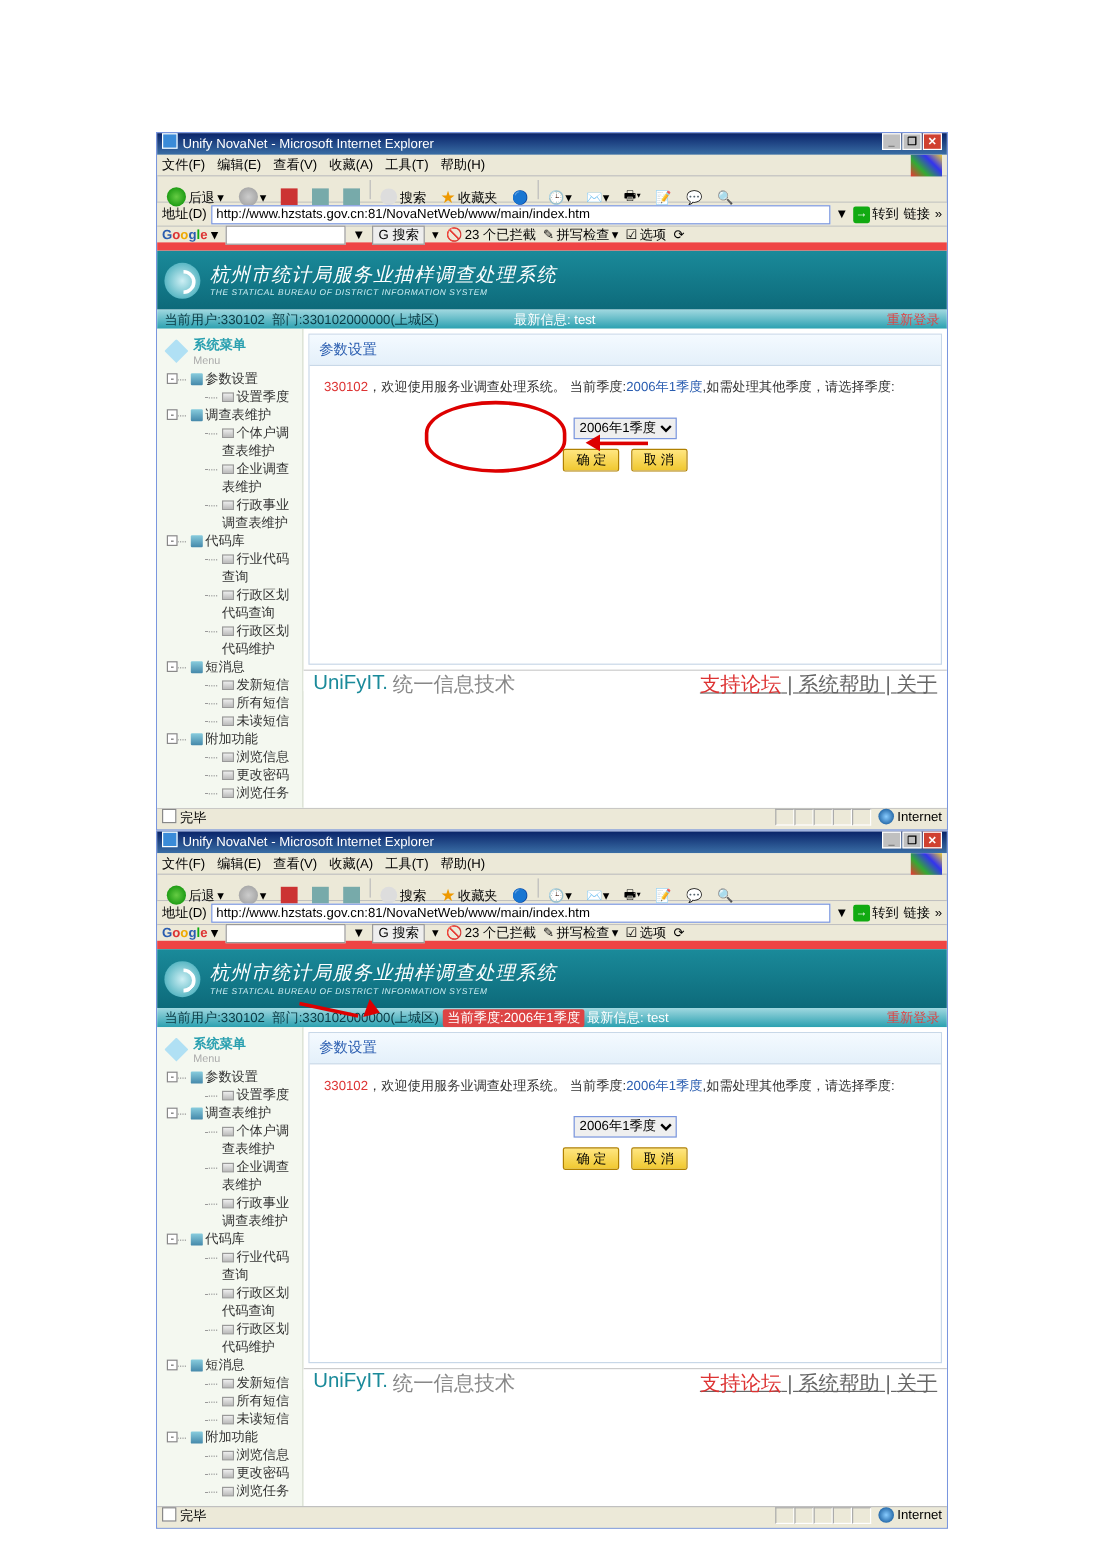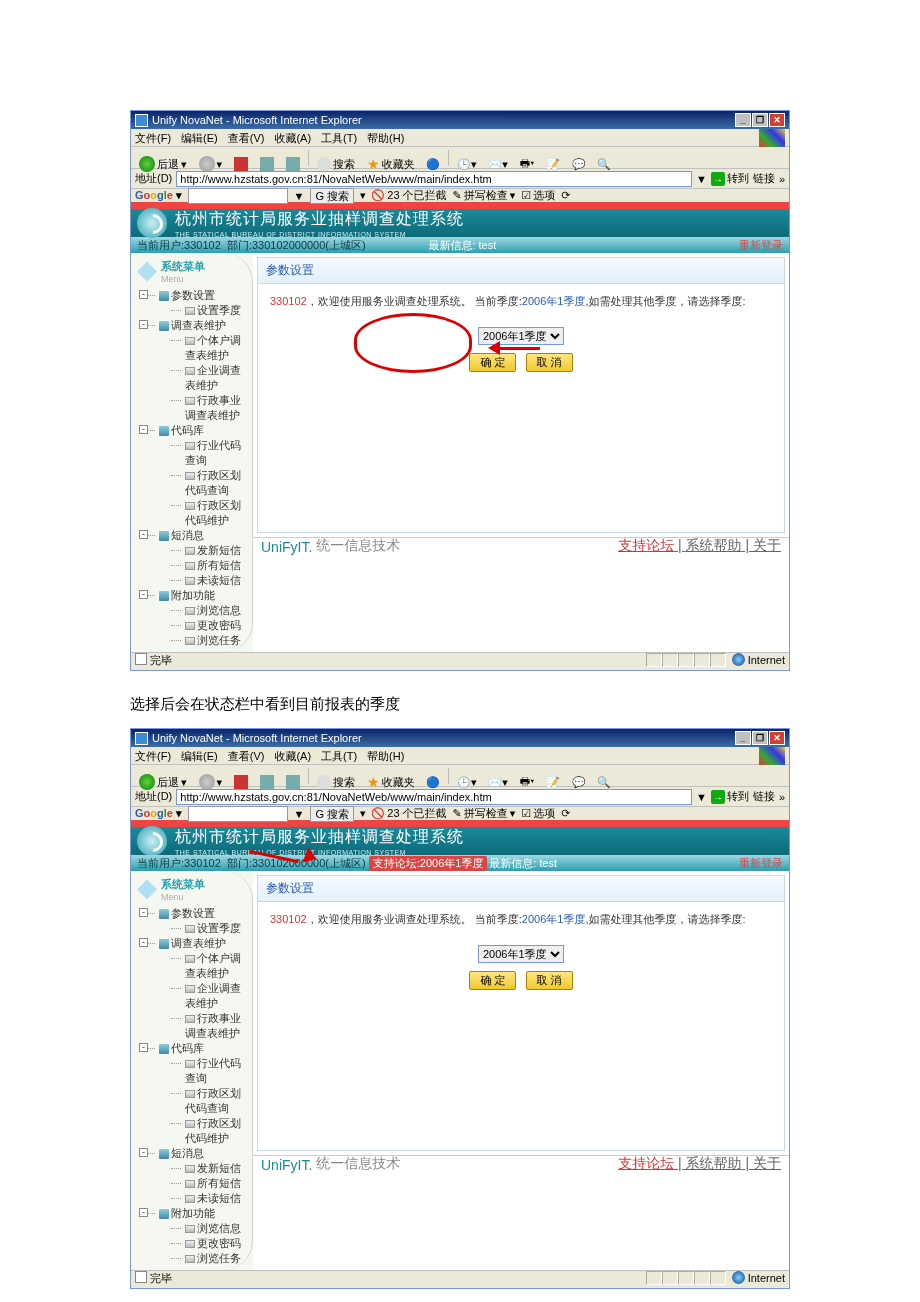--- a/index.html
+++ b/index.html
@@ -1,20 +1,20 @@
 <!DOCTYPE html>
 <html><head>
 <meta charset="utf-8">
 <style>
   * { box-sizing: border-box; margin: 0; padding: 0; }
   body { background: #fff; font-family: "SimSun", "宋体", serif; font-size: 12px; color: #000; }
   .page { width: 920px; margin: 0 auto; padding: 110px 130px 80px 130px; }
   .caption { font-size: 15px; margin: 24px 0 14px 0; font-family: "SimSun", serif; }
   .browser { border: 1px solid #7a96df; background: #ece9d8; font-size: 11px; font-family: Tahoma, Arial, sans-serif; position: relative; }
-  .titlebar { background: linear-gradient(#0a246a, #3a6ea5); color: #fff; height: 18px; line-height: 18px; padding: 0 4px; display: flex; align-items: center; }
+  .titlebar { background: linear-gradient(#0a246a, #3a6ea5); color: #fff; height: 18px; line-height: 18px; padding: 0 4px; display: flex; align-items: flex-start; }
   .titlebar .ie-icon { display: inline-block; width: 13px; height: 13px; background: #3a8bd8; border: 1px solid #fff; margin-right: 4px; }
   .titlebar .wbtns { margin-left: auto; display: flex; gap: 1px; }
   .wbtns span { display: inline-block; width: 16px; height: 14px; background: #c0c0c0; border: 1px solid #fff; text-align: center; line-height: 12px; color: #000; font-weight: bold; font-size: 9px; }
   .menubar { height: 18px; line-height: 18px; padding: 0 4px; background: #ece9d8; border-bottom: 1px solid #c0c0c0; display: flex; gap: 10px; }
   .menubar span { color: #000; }
   .winlogo { margin-left: auto; width: 26px; height: 18px; background: linear-gradient(45deg,#e33,#3a3,#33e,#ec3); }
   .toolbar { height: 22px; display: flex; align-items: center; gap: 4px; padding: 2px 4px; border-bottom: 1px solid #c0c0c0; }
   .tbtn { display: inline-flex; align-items: center; gap: 2px; height: 18px; padding: 0 4px; margin-top: 13px; }
   .icon-round { width: 16px; height: 16px; border-radius: 50%; }
   .i-back { background: radial-gradient(#6c4,#080); }
@@ -28,31 +28,31 @@
   .go-btn { display: inline-flex; align-items: center; gap: 2px; }
   .go-btn .arrow { width: 14px; height: 14px; background: #1a1; border-radius: 2px; color: #fff; text-align: center; line-height: 14px; font-size: 10px; }
   .googlebar { height: 20px; display: flex; align-items: center; gap: 6px; padding: 1px 4px; border-bottom: 7px solid #ef4444; background: #ece9d8; }
   .googlebar .glogo { font-weight: bold; }
   .googlebar .glogo .b { color: #2a5db0; } .googlebar .glogo .r { color: #d33; }
   .googlebar .glogo .y { color: #ea0; } .googlebar .glogo .g { color: #1a1; }
   .googlebar input { height: 16px; border: 1px solid #999; width: 100px; }
   .googlebar .gbtn { border: 1px solid #999; background: #eee; padding: 0 4px; height: 16px; line-height: 14px; }
   .gitem { display: inline-flex; align-items: center; gap: 2px; }
   .content { background: #fff; position: relative; }
-  .banner { height: 28px; background: linear-gradient(#1a8a9a, #0d6a7a); display: flex; align-items: center; padding-left: 6px; }
+  .banner { height: 49px; background: linear-gradient(#1a8a9a, #0d6a7a); display: flex; align-items: center; padding-left: 6px; font-style: italic; }
   .banner .logo { width: 30px; height: 30px; border-radius: 50%; background: radial-gradient(#cdeff4, #2aa0b0); margin-right: 8px; position: relative; }
   .banner .logo::after { content: ""; position: absolute; width: 14px; height: 14px; border: 3px solid #fff; border-left-color: transparent; border-top-color: transparent; border-radius: 50%; top: 6px; left: 6px; transform: rotate(-45deg); }
   .banner .title-zh { color: #fff; font-size: 16px; font-family: "LiSu","隶书","KaiTi",serif; letter-spacing: 1px; }
   .banner .title-en { color: #cdeff4; font-size: 7px; letter-spacing: 0.5px; display: block; margin-top: 1px; }
   .infobar { height: 16px; background: linear-gradient(#a0d8e0, #2aa0b0); color: #0a3a44; font-size: 11px; display: flex; align-items: center; padding: 0 6px; }
   .infobar .latest { margin-left: auto; margin-right: 180px; color: #fff; text-align: right; }
   .infobar .relogin { color: #d44; margin-left: auto; }
   .infobar .hl-quarter { background: #d44; color: #fff; padding: 0 4px; border-radius: 2px; }
   .workspace { display: flex; min-height: 300px; background: #f4f8f0; }
-  .sidebar { width: 122px; background: #f4f8f0; border-right: 1px solid #d0d8c8; padding: 4px 2px; position: relative; border-radius: 29px; }
+  .sidebar { width: 122px; background: #f4f8f0; border-right: 1px solid #d0d8c8; padding: 4px 2px; position: relative; }
   .menu-head { display: flex; align-items: center; gap: 4px; padding: 2px 4px 4px 4px; }
   .menu-head .dia { width: 20px; height: 20px; background: #b0e0f4; transform: rotate(0deg); display: inline-block; clip-path: polygon(50% 0,100% 50%,50% 100%,0 50%); }
   .menu-head .mt { color: #2aa0b0; font-weight: bold; font-size: 11px; }
   .menu-head .men { color: #aaa; font-size: 9px; display: block; }
   .tree { font-size: 11px; color: #333; line-height: 15px; }
   .tree ul { list-style: none; padding-left: 12px; }
   .tree li { position: relative; padding-left: 14px; }
   .tree li::before { content: ""; position: absolute; left: 0; top: 7px; width: 10px; border-top: 1px dotted #999; }
   .tree li.group > span.exp { position: absolute; left: -6px; top: 2px; width: 9px; height: 9px; border: 1px solid #888; background: #fff; text-align: center; line-height: 7px; font-size: 9px; color: #333; }
   .tree .ficon { display: inline-block; width: 10px; height: 10px; margin-right: 2px; background: linear-gradient(#8cd, #48a); border-radius: 1px; vertical-align: middle; }
@@ -68,21 +68,21 @@
   select.quarter { border: 1px solid #7a96df; font-size: 11px; height: 18px; }
   .btns { margin-top: 8px; }
   .ybtn { display: inline-block; background: linear-gradient(#ffe680, #f0c830); border: 1px solid #b08000; padding: 1px 10px; font-size: 11px; color: #000; margin: 0 3px; border-radius: 2px; }
   .red-circle { position: absolute; border: 3px solid #d00; border-radius: 50% / 45%; pointer-events: none; }
   .red-arrow { position: absolute; width: 50px; height: 20px; pointer-events: none; }
   .red-arrow::before { content: ""; position: absolute; right: 0; top: 8px; width: 42px; border-top: 3px solid #d00; }
   .red-arrow::after { content: ""; position: absolute; left: -2px; top: 2px; width: 0; height: 0; border-right: 12px solid #d00; border-top: 7px solid transparent; border-bottom: 7px solid transparent; }
   .red-mark2 { position: absolute; width: 70px; height: 18px; pointer-events: none; }
   .red-mark2::before { content: ""; position: absolute; left: 0; top: 4px; width: 50px; border-top: 3px solid #d00; transform: rotate(12deg); }
   .red-mark2::after { content: ""; position: absolute; right: 2px; top: -2px; width: 0; height: 0; border-left: 12px solid #d00; border-top: 8px solid transparent; border-bottom: 8px solid transparent; transform: rotate(20deg); }
-  .footerbar { height: 18px; border-top: 1px solid #ccc; display: flex; align-items: flex-end; padding: 0 8px; font-size: 14px; background: #fff; }
+  .footerbar { height: 18px; border-top: 1px solid #ccc; display: flex; align-items: flex-start; padding: 0 8px; font-size: 17px; background: #fff; }
   .footerbar .uf { color: #1a8a9a; }
   .footerbar .uf2 { color: #888; margin-left: 4px; }
   .footerbar .links { margin-left: auto; color: #666; text-decoration: underline; }
   .footerbar .links .fl { color: #d33; }
   .statusbar { height: 18px; background: #ece9d8; border-top: 1px solid #c0c0c0; display: flex; align-items: flex-start; padding: 0 4px; font-size: 11px; }
   .statusbar .cells { margin-left: auto; display: flex; gap: 0; }
   .statusbar .cells span { width: 16px; height: 14px; border: 1px inset #fff; }
   .statusbar .zone { margin-left: 6px; display: flex; align-items: center; gap: 3px; }
   .statusbar .globe { width: 13px; height: 13px; border-radius: 50%; background: radial-gradient(#8cf,#048); }
   .done-icon { display: inline-block; width: 12px; height: 12px; background: #fff; border: 1px solid #888; margin-right: 3px; }
@@ -266,21 +266,20 @@
           <span></span>
           <span></span>
         </div>
       <div class="zone">
         <span class="globe"></span>
         <span>Internet</span>
       </div>
     </div>
   </div>
 
-  <div class="caption">选择后会在状态栏中看到目前报表的季度</div>
 
   <div class="browser">
     <div class="titlebar">
       <span class="ie-icon"></span>
       <span>Unify NovaNet - Microsoft Internet Explorer</span>
       <div class="wbtns">
         <span>_</span>
         <span>❐</span>
         <span style="background:#d04030;color:#fff">✕</span>
       </div>
@@ -351,21 +350,21 @@
       <div class="banner">
         <div class="logo"></div>
         <div>
           <div class="title-zh">杭州市统计局服务业抽样调查处理系统</div>
           <div class="title-en">THE STATICAL BUREAU OF DISTRICT INFORMATION SYSTEM</div>
         </div>
       </div>
       <div class="infobar" style="position:relative">
         <span>当前用户:330102</span>&nbsp;&nbsp;
         <span>部门:330102000000(上城区)</span>&nbsp;
-        <span class="hl-quarter"><span>支持论坛:</span><span>2006年1季度</span></span>
+        <span class="hl-quarter"><span>当前季度:</span><span>2006年1季度</span></span>
         <span class="latest"><span>最新信息:</span> <span>test</span></span>
         <span class="relogin">重新登录</span>
       </div>
       <div class="workspace">
         <div class="sidebar">
           <div class="menu-head">
             <span class="dia"></span>
             <div><span class="mt">系统菜单</span><span class="men">Menu</span></div>
           </div>
           <div class="red-mark2" style="left:118px; top:-20px;"></div>

